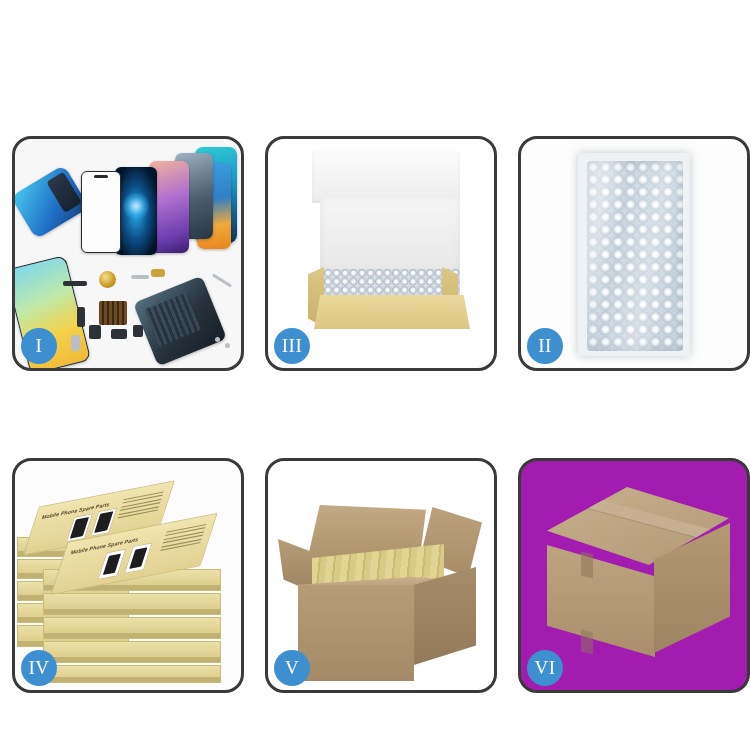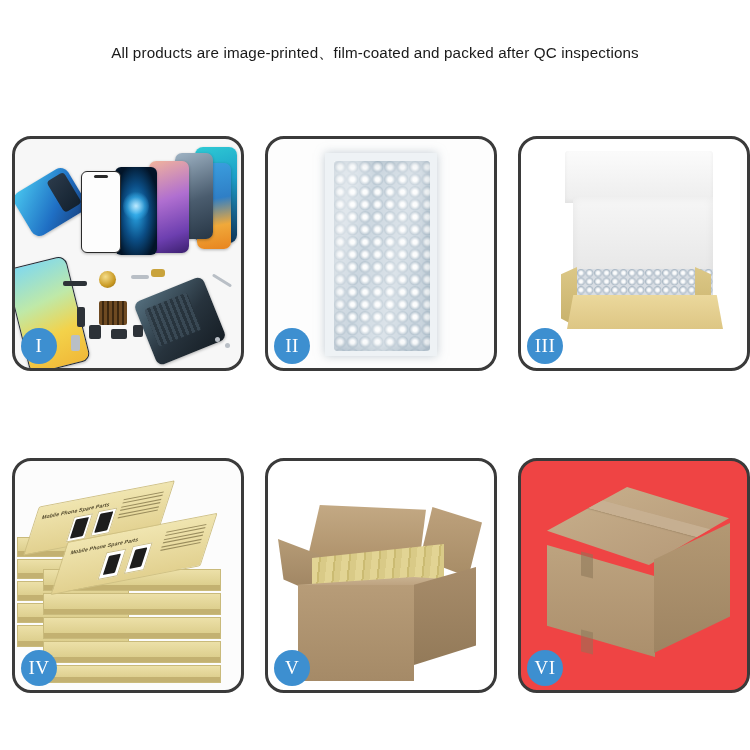--- a/index.html
+++ b/index.html
@@ -286,21 +286,21 @@
     background:linear-gradient(180deg,#a78c6a,#937a59);
     clip-path: polygon(0 18%, 100% 0, 100% 80%, 0 100%);
   }
   .c5-top-edge {
     position:absolute; left:30px; top:116px; width:178px; height:14px;
     background:linear-gradient(180deg,#c9b190,#b59a76);
     clip-path: polygon(0 56%, 65% 0, 100% 30%, 100% 100%, 0 100%);
   }
 
   
-  .p6 { background: #ef4444; }
+  .p6 { background: #a21caf; }
   .c6-top {
     position:absolute; left:26px; top:26px; width:182px; height:78px;
     background:linear-gradient(160deg,#c8b08c,#b49877);
     clip-path: polygon(44% 0, 100% 40%, 56% 100%, 0 56%);
   }
   .c6-tape {
     position:absolute; left:26px; top:26px; width:182px; height:78px;
     clip-path: polygon(44% 0, 100% 40%, 56% 100%, 0 56%);
   }
   .c6-tape::after{
@@ -327,21 +327,20 @@
   .c6-seam2 {
     position:absolute; left:60px; top:170px; width:12px; height:22px;
     background:rgba(140,118,88,.5);
     transform: skewY(14deg);
   }
 </style>
 </head>
 <body>
 
 <div class="header">
-  <div class="subtitle">All products are image-printed、film-coated and packed after QC inspections</div>
 </div>
 
 <div class="grid">
 
   <div class="panel p1">
     <div class="scene">
       <div class="phone ph-blue"></div>
       <div class="phone ph-teal"></div>
       <div class="phone ph-orange"></div>
       <div class="phone ph-dark"></div>
@@ -360,38 +359,38 @@
       <div class="part" style="left:96px;top:190px;width:16px;height:10px;"></div>
       <div class="part" style="left:118px;top:186px;width:10px;height:12px;"></div>
       <div class="part lt" style="left:56px;top:196px;width:9px;height:16px;border-radius:2px;"></div>
       <div class="part lt" style="left:196px;top:140px;width:22px;height:3px;transform:rotate(32deg);"></div>
       <div class="part lt" style="left:200px;top:198px;width:5px;height:5px;border-radius:50%;"></div>
       <div class="part lt" style="left:210px;top:204px;width:5px;height:5px;border-radius:50%;"></div>
     </div>
     <div class="badge">I</div>
   </div>
 
-  <div class="panel p2">
-    <div class="scene">
-      <div class="wrap-sheet"></div>
-      <div class="bubbles"></div>
-    </div>
-    <div class="badge">II</div>
-  </div>
-
   <div class="panel p3">
     <div class="scene">
       <div class="lid-back"></div>
       <div class="lid-face"></div>
       <div class="box3-inner"></div>
       <div class="box3-lflap"></div>
       <div class="box3-rflap"></div>
       <div class="box3-front"></div>
     </div>
     <div class="badge">III</div>
+  </div>
+
+  <div class="panel p2">
+    <div class="scene">
+      <div class="wrap-sheet"></div>
+      <div class="bubbles"></div>
+    </div>
+    <div class="badge">II</div>
   </div>
 
   <div class="panel p4">
     <div class="scene stack">
 
       <div class="sbox" style="left:2px;top:76px;width:112px;height:20px;">
           <div class="edge"></div>
         </div>
       <div class="sbox" style="left:2px;top:98px;width:112px;height:20px;">
           <div class="edge"></div>

